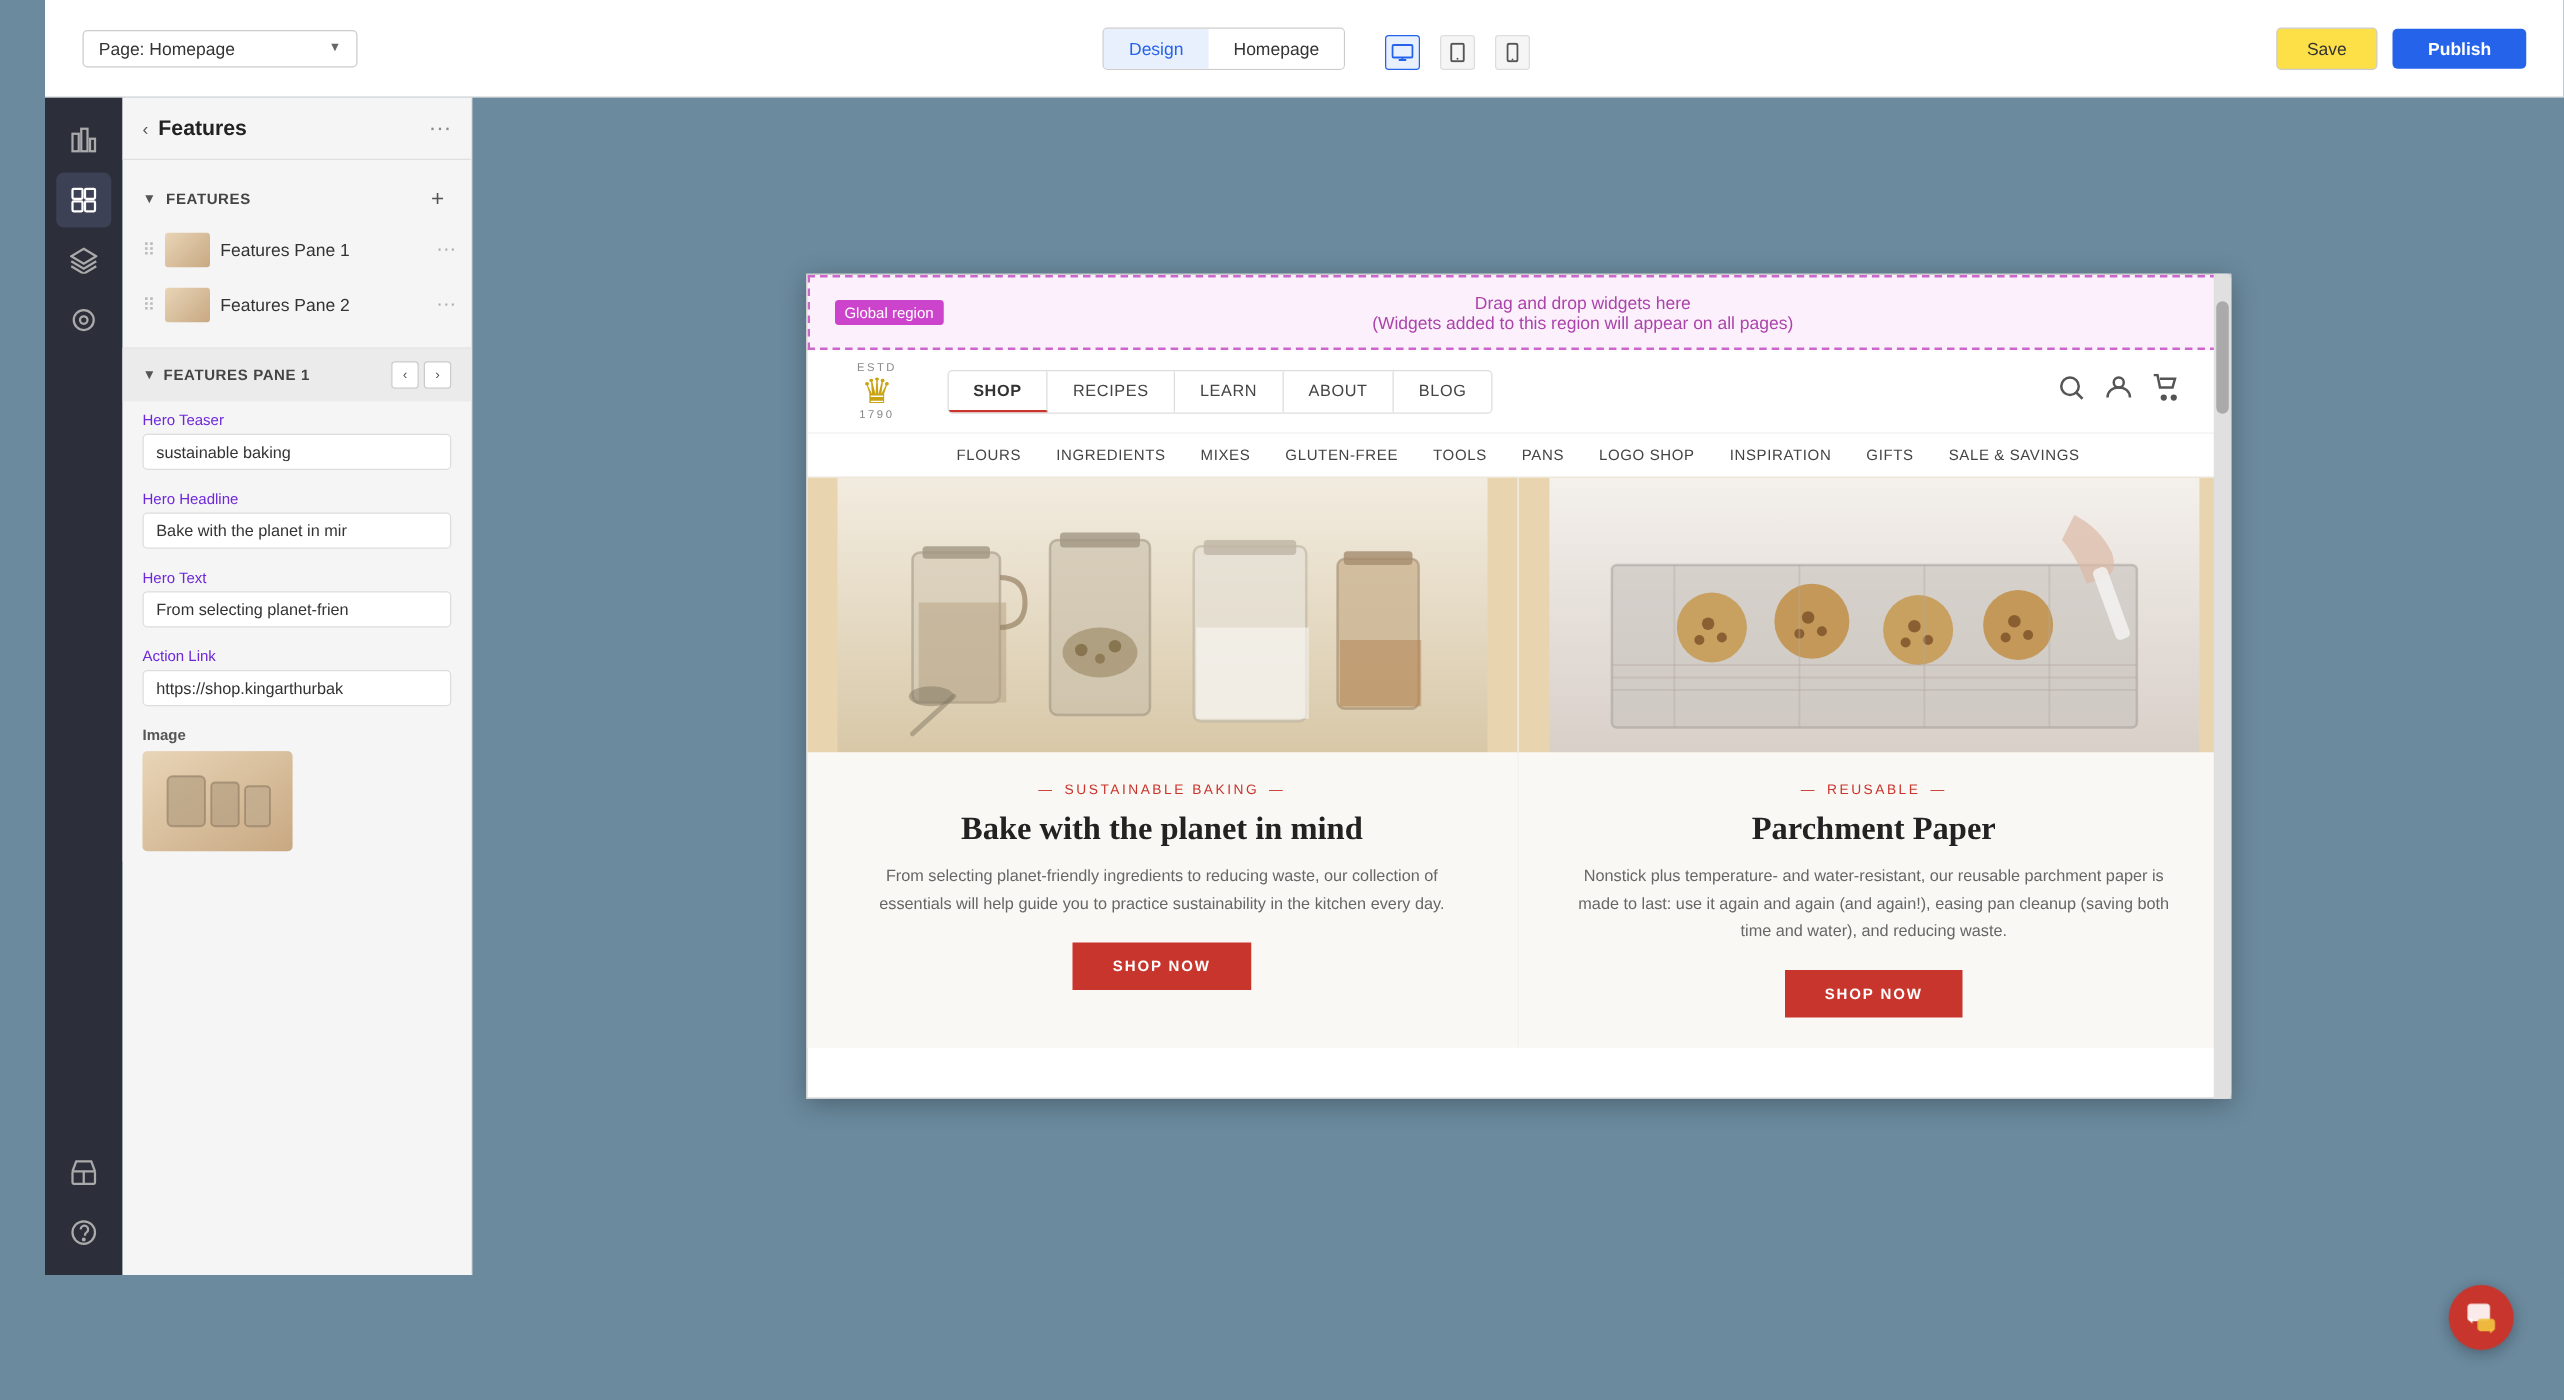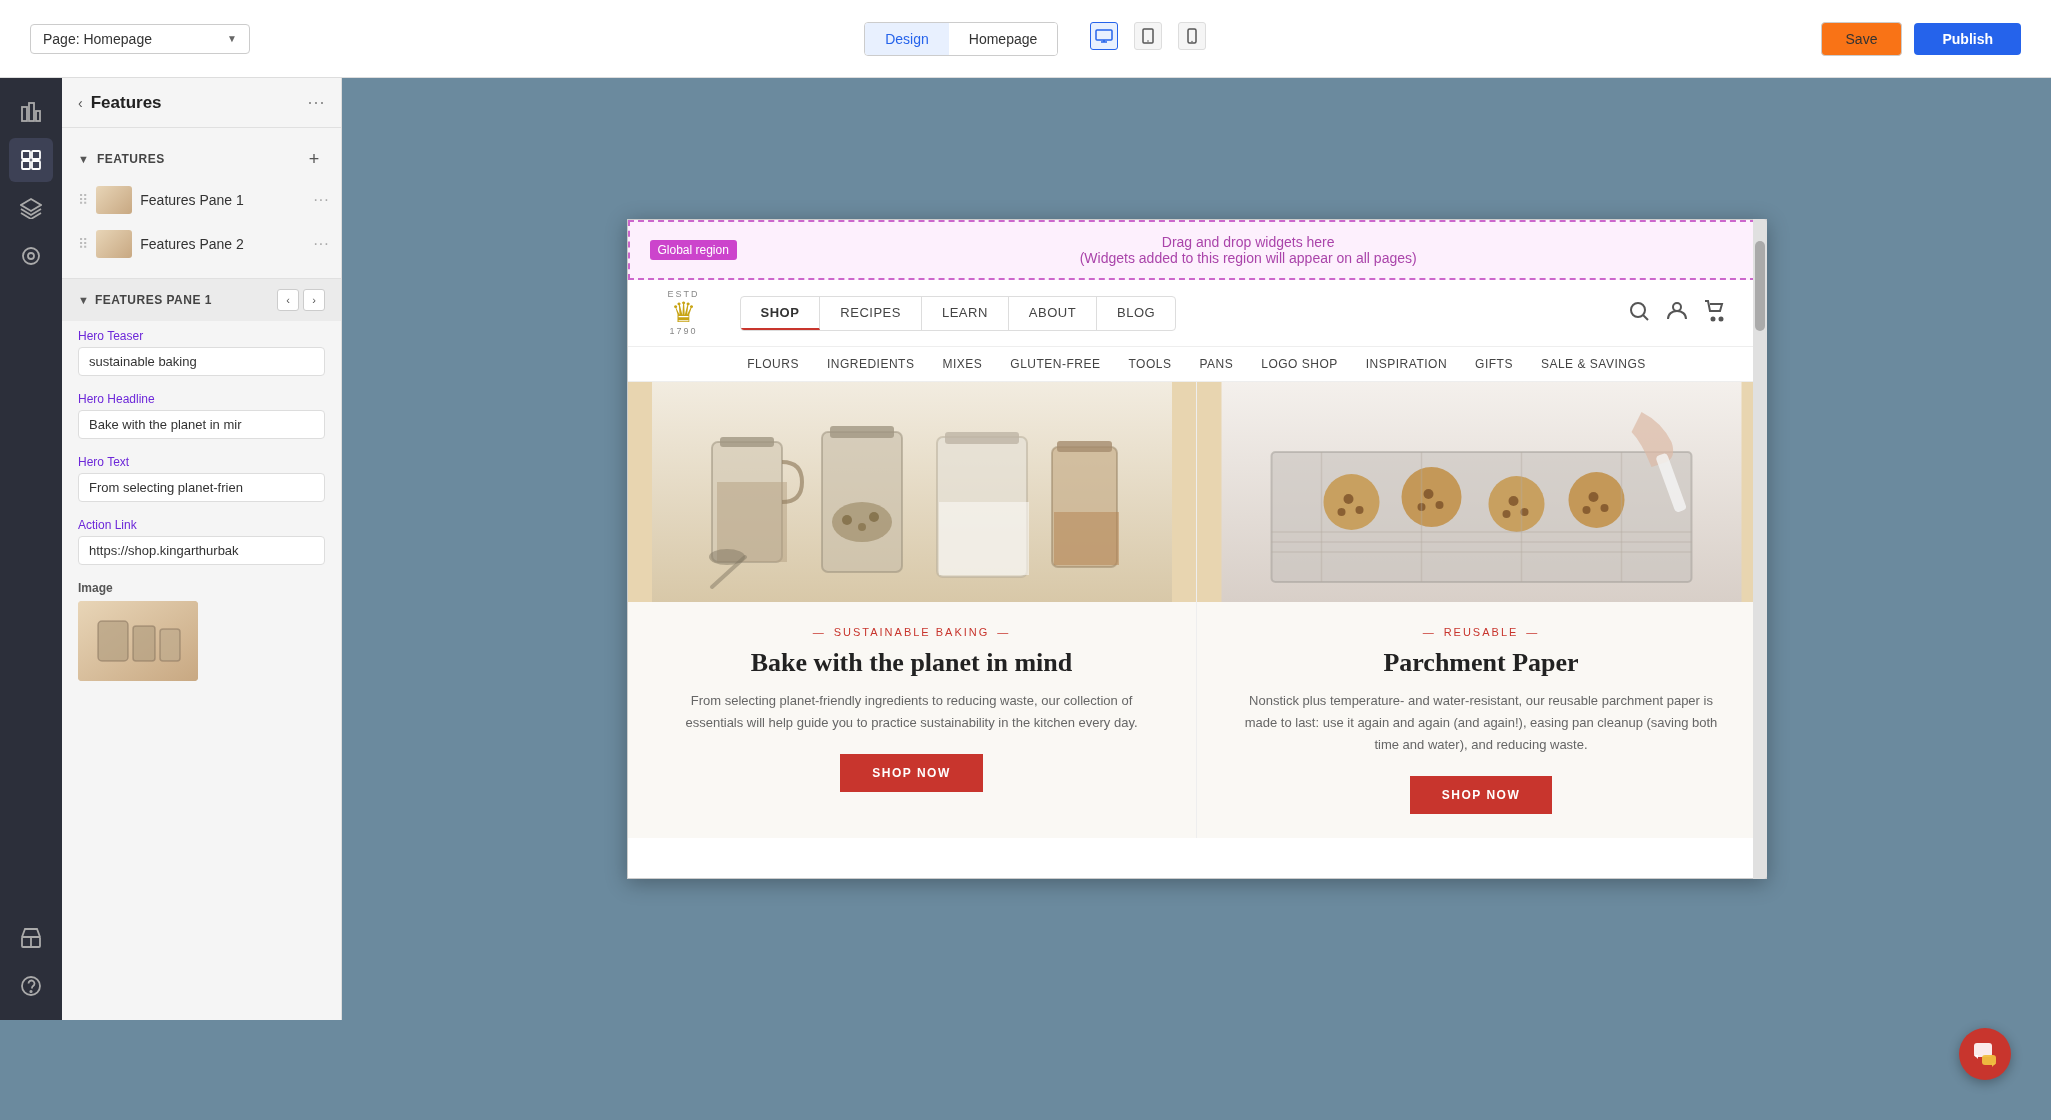--- a/index.html
+++ b/index.html
@@ -3,20 +3,21 @@
   <meta charset="utf-8">
   <style>
     * { box-sizing: border-box; margin: 0; padding: 0; }
     body { background: #6b8a9e; font-family: -apple-system, BlinkMacSystemFont, 'Segoe UI', sans-serif; width: 2051px; height: 1120px; overflow: hidden; }
 
     .app-wrapper {
       width: 2051px;
       height: 1020px;
       display: flex;
       flex-direction: column;
+      padding-left: 36px;
     }
 
     
     .top-bar {
       height: 78px;
       background: #fff;
       border-bottom: 1px solid #ddd;
       display: flex;
       align-items: center;
       padding: 0 30px;
@@ -36,21 +37,21 @@
       cursor: pointer;
       min-width: 220px;
       gap: 8px;
     }
     .page-selector-arrow { margin-left: auto; color: #666; font-size: 10px; }
 
     .top-bar-center {
       flex: 1;
       display: flex;
       justify-content: center;
-      align-items: flex-start;
+      align-items: flex-end;
       gap: 16px;
     }
 
     .design-preview-group {
       display: flex;
       border: 1px solid #ccc;
       border-radius: 4px;
       overflow: hidden;
     }
     .design-btn, .preview-btn {
@@ -89,21 +90,21 @@
 
     .top-bar-right {
       display: flex;
       gap: 12px;
       align-items: center;
     }
     .save-btn {
       padding: 8px 24px;
       border: 1px solid #ccc;
       border-radius: 4px;
-      background: #f97316;
+      background: #fde047;
       font-size: 14px;
       cursor: pointer;
       color: #333;
     }
     .publish-btn {
       padding: 8px 28px;
       border: none;
       border-radius: 4px;
       background: #2563eb;
       color: #fff;

